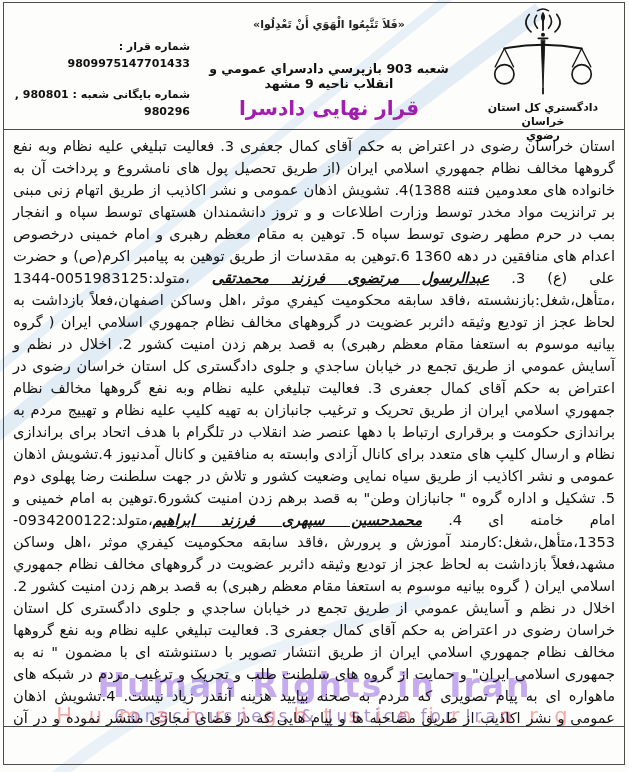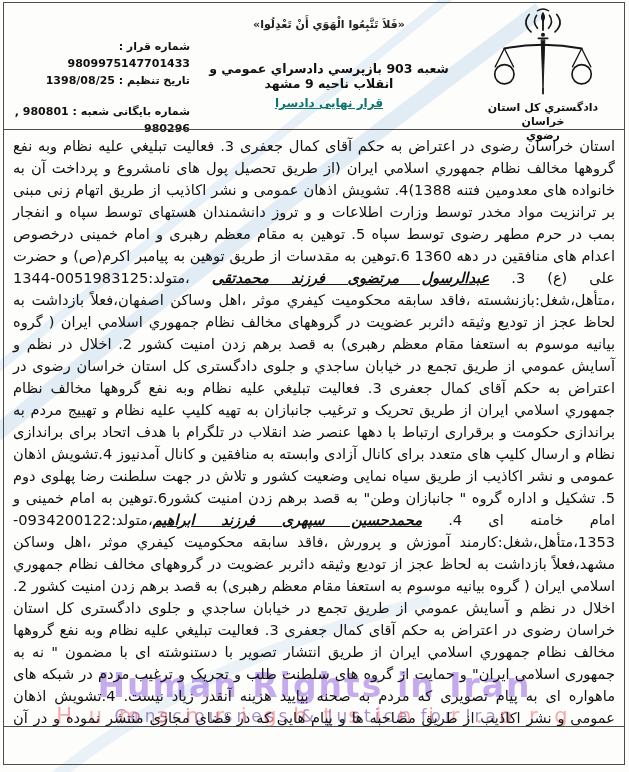--- a/index.html
+++ b/index.html
@@ -19,21 +19,21 @@
   .wm2{top:706px;font-size:17px;color:#4c1d95;opacity:.5;letter-spacing:4px;}
   .wm3{top:704px;font-size:21px;color:#ef4444;opacity:.45;letter-spacing:5px;}
   .content{position:relative;z-index:1;display:flex;flex-direction:column;height:100%;}
   
   .header{display:flex;direction:rtl;height:126px;padding:3px 6px 0 6px;box-sizing:border-box;}
   .emblem-cell{width:150px;text-align:center;line-height:1.25;}
   .court-name{font-size:11px;font-weight:bold;}
   .center-cell{flex:1;text-align:center;padding-top:12px;}
   .verse{font-size:11px;font-weight:bold;color:#222;margin-bottom:30px;}
   .branch{font-size:12.5px;font-weight:bold;margin-bottom:5px;}
-  .doc-title{font-size:12px;font-weight:bold;color:#0f766e;text-decoration:underline;}
+  .doc-title{font-size:20px;font-weight:bold;color:#a21caf;}
   .left-cell{width:180px;direction:rtl;text-align:right;font-size:11px;font-weight:bold;padding-top:32px;line-height:1.55;box-sizing:border-box;}
   .frow.gap{margin-top:14px;}
   
   .bodybox{flex:1;border-top:1.5px solid #4d4d4d;border-bottom:1.5px solid #4d4d4d;padding:1px 5px;overflow:hidden;}
   .bodytext{margin:4px;direction:rtl;text-align:justify;font-size:14.6px;line-height:22px;}
   .bodytext .name{font-weight:bold;font-style:italic;text-decoration:underline;}
   
   .footer{height:37px;text-align:center;padding-top:3px;box-sizing:border-box;}
   .certified{color:#2553a8;font-weight:normal;font-size:10.5px;margin-top:40px;}
   .address{font-weight:bold;font-size:15px;margin-top:2px;direction:rtl;}
@@ -92,24 +92,20 @@
         <div class="verse">«فَلاَ تَتَّبِعُوا الْهَوَي أَنْ تَعْدِلُوا»</div>
         <div class="branch">شعبه 903 بازپرسي دادسراي عمومي و انقلاب ناحیه 9 مشهد</div>
         <div class="doc-title">قرار نهایی دادسرا</div>
       </div>
 
       <div class="left-cell">
         <div class="frow">
           <span>شماره قرار :</span>
           <span>9809975147701433</span>
         </div>
-        <div class="frow">
-          <span>تاریخ تنظیم :</span>
-          <span>1398/08/25</span>
-        </div>
         <div class="frow gap">
           <span>شماره بایگانی شعبه :</span>
           <span>980801 , 980296</span>
         </div>
       </div>
     </div>
 
     <div class="bodybox">
       <p class="bodytext"><span>استان خراسان رضوی در اعتراض به حکم آقای کمال جعفری 3. فعالیت تبلیغي علیه نظام وبه نفع گروهها مخالف نظام جمهوري اسلامي ایران (از طریق تحصیل پول های نامشروع و پرداخت آن به خانواده های معدومین فتنه 1388)4. تشویش اذهان عمومی و نشر اکاذیب از طریق اتهام زنی مبنی بر ترانزیت مواد مخدر توسط وزارت اطلاعات و و تروز دانشمندان هستهای توسط سپاه و انفجار بمب در حرم مطهر رضوی توسط سپاه  5. توهین به مقام معظم رهبری و امام خمینی درخصوص اعدام های منافقین در دهه 1360 6.توهین به مقدسات از طریق توهین به پیامبر اکرم(ص) و حضرت علی (ع) 3. </span><span class="name">عبدالرسول مرتضوی فرزند محمدتقی</span><span> ،متولد:0051983125-1344 ،متأهل،شغل:بازنشسته ،فاقد سابقه محکومیت کیفري موثر ،اهل وساکن اصفهان،فعلاً بازداشت به لحاظ عجز از تودیع وثیقه دائربر عضویت در گروههای مخالف نظام جمهوري اسلامي ایران ( گروه بیانیه موسوم به استعفا مقام معظم رهبری) به قصد برهم زدن امنیت کشور 2. اخلال در نظم و آسایش عمومي از طریق تجمع در خیابان ساجدي و جلوی دادگستری کل استان خراسان رضوی در اعتراض به حکم آقای کمال جعفری 3. فعالیت تبلیغي علیه نظام وبه نفع گروهها مخالف نظام جمهوري اسلامي ایران از طریق تحریک و ترغیب جانبازان به تهیه کلیپ علیه نظام و تهییج مردم به براندازی حکومت و برقراری ارتباط با دهها عنصر ضد انقلاب در تلگرام با هدف اتحاد برای براندازی نظام و ارسال کلیپ های متعدد برای کانال آزادی وابسته به منافقین و کانال آمدنیوز 4.تشویش اذهان عمومی و نشر اکاذیب از طریق سیاه نمایی وضعیت کشور و تلاش در جهت سلطنت رضا پهلوی دوم 5. تشکیل و اداره گروه " جانبازان وطن" به قصد برهم زدن امنیت کشور6.توهین به امام خمینی و امام خامنه ای 4. </span><span class="name">محمدحسین سپهری فرزند ابراهیم</span><span>،متولد:0934200122-1353،متأهل،شغل:کارمند آموزش و پرورش ،فاقد سابقه محکومیت کیفري موثر ،اهل وساکن مشهد،فعلاً بازداشت به لحاظ عجز از تودیع وثیقه دائربر عضویت در گروههای مخالف نظام جمهوري اسلامي ایران ( گروه بیانیه موسوم به استعفا مقام معظم رهبری) به قصد برهم زدن امنیت کشور 2. اخلال در نظم و آسایش عمومي از طریق تجمع در خیابان ساجدي و جلوی دادگستری کل استان خراسان رضوی در اعتراض به حکم آقای کمال جعفری 3. فعالیت تبلیغي علیه نظام وبه نفع گروهها مخالف نظام جمهوري اسلامي ایران از طریق انتشار تصویر با دستنوشته ای با مضمون " نه به جمهوری اسلامی ایران" و حمایت از گروه های سلطنت طلب و تحریک و ترغیب مردم در شبکه های ماهواره ای به پیام تصویری که مردم به صحنه بیایید هزینه آنقدر زیاد نیست. 4.تشویش اذهان عمومی و نشر اکاذیب از طریق مصاحبه ها و پیام هایی که در فضای مجازی منتشر نموده و در آن نظام جمهوری اسلامی ایران را به برده داری و</span></p>
     </div>

